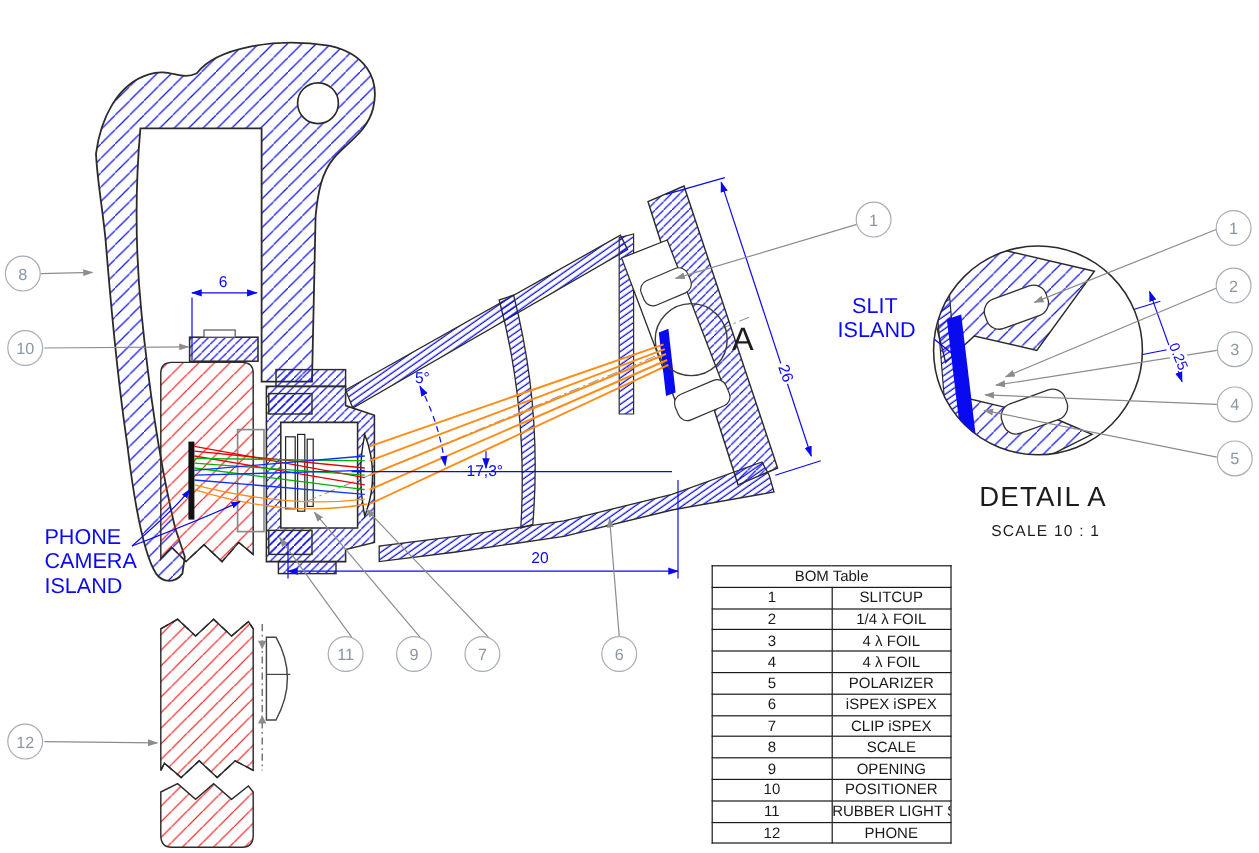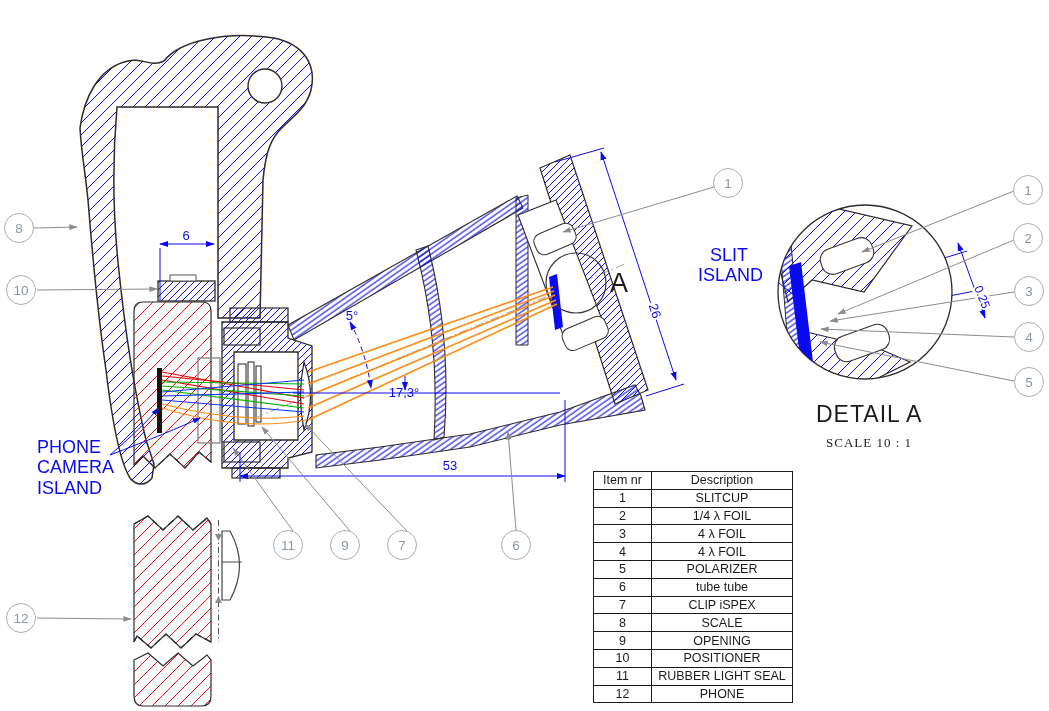--- a/index.html
+++ b/index.html
@@ -5,21 +5,21 @@
   html,body{margin:0;padding:0;background:#fff;font-family:"Liberation Sans",sans-serif;}
   #canvas{position:relative;width:1049px;height:711px;background:#fff;overflow:hidden;}
   #geom{position:absolute;left:0;top:0;}
   .balloon{position:absolute;width:30px;height:30px;border:1.3px solid #a8acb4;border-radius:50%;
            background:#fff;color:#8a97a3;font-size:13.5px;display:flex;align-items:center;justify-content:center;box-sizing:border-box;}
   .dim{position:absolute;color:#0a0af2;font-size:13px;transform:translate(-50%,-50%);white-space:nowrap;}
   .dim.rot71{transform:translate(-50%,-50%) rotate(71deg);background:#fff;padding:0 2px;}
   .dim.rot68{transform:translate(-50%,-50%) rotate(68deg);background:#fff;font-size:12px;}
   .blue-label{position:absolute;color:#0a0af2;font-size:18px;line-height:1.13;font-weight:400;}
   .detail-title{position:absolute;color:#1c1c1c;font-size:23px;letter-spacing:1px;}
-  .detail-scale{position:absolute;color:#1c1c1c;font-size:13px;letter-spacing:1px;font-family:Liberation Serif, serif;}
+  .detail-scale{position:absolute;color:#1c1c1c;font-size:13px;letter-spacing:1px;}
   .marker-a{position:absolute;color:#1c1c1c;font-size:27px;}
   table.bom{position:absolute;left:593px;top:471px;width:200px;border-collapse:collapse;
             table-layout:fixed;font-size:12.5px;color:#1a1a1a;border:1.6px solid #1a1a1a;}
   table.bom td{border:1px solid #1a1a1a;height:16.8px;padding:0;text-align:center;overflow:hidden;white-space:nowrap;}
   table.bom td.c1{width:57px;}
 </style>
 </head>
 <body>
 
 <div id="canvas">
@@ -196,21 +196,21 @@
     <line x1="1014" y1="381" x2="820" y2="342" marker-end="url(#mg)"></line>
   </g>
 
   <g stroke="#0a0af2" stroke-width="1" fill="none">
     <path d="M 110,455 Q 170,432 200,418" marker-end="url(#mbs)"></path>
     <path d="M 110,455 Q 148,422 158,408" marker-end="url(#mbs)"></path>
   </g>
 </svg>
 
 <div class="dim" style="left:186px;top:235px;">6</div>
-<div class="dim" style="left:450px;top:465px;">53</div>
+<div class="dim" style="left:450px;top:465px;">20</div>
 <div class="dim rot71" style="left:655px;top:311px;">26</div>
 <div class="dim rot68" style="left:982px;top:297px;">0.25</div>
 <div class="dim" style="left:352px;top:315px;">5°</div>
 <div class="dim" style="left:404px;top:368px;margin-top:24px;">17,3°</div>
 
 <div class="blue-label" style="left:37px;top:437px;">
   <div>PHONE</div>
   <div>CAMERA</div>
   <div>ISLAND</div>
 </div>
@@ -260,24 +260,23 @@
     </div>
 <div class="balloon" style="left:1014px;top:322px;">
       <span>4</span>
     </div>
 <div class="balloon" style="left:1014px;top:367px;">
       <span>5</span>
     </div>
 
 <table class="bom">
   <tbody>
-  <tr>
-    <td class="c1">Item nr</td>
-    <td>Description</td>
-  </tr>
+        <tr>
+          <td colspan="2">BOM Table</td>
+        </tr>
   <tr>
           <td class="c1">1</td>
           <td>SLITCUP</td>
         </tr>
   <tr>
           <td class="c1">2</td>
           <td>1/4 λ FOIL</td>
         </tr>
   <tr>
           <td class="c1">3</td>
@@ -286,21 +285,21 @@
   <tr>
           <td class="c1">4</td>
           <td>4 λ FOIL</td>
         </tr>
   <tr>
           <td class="c1">5</td>
           <td>POLARIZER</td>
         </tr>
   <tr>
           <td class="c1">6</td>
-          <td>tube tube</td>
+          <td>iSPEX iSPEX</td>
         </tr>
   <tr>
           <td class="c1">7</td>
           <td>CLIP iSPEX</td>
         </tr>
   <tr>
           <td class="c1">8</td>
           <td>SCALE</td>
         </tr>
   <tr>

